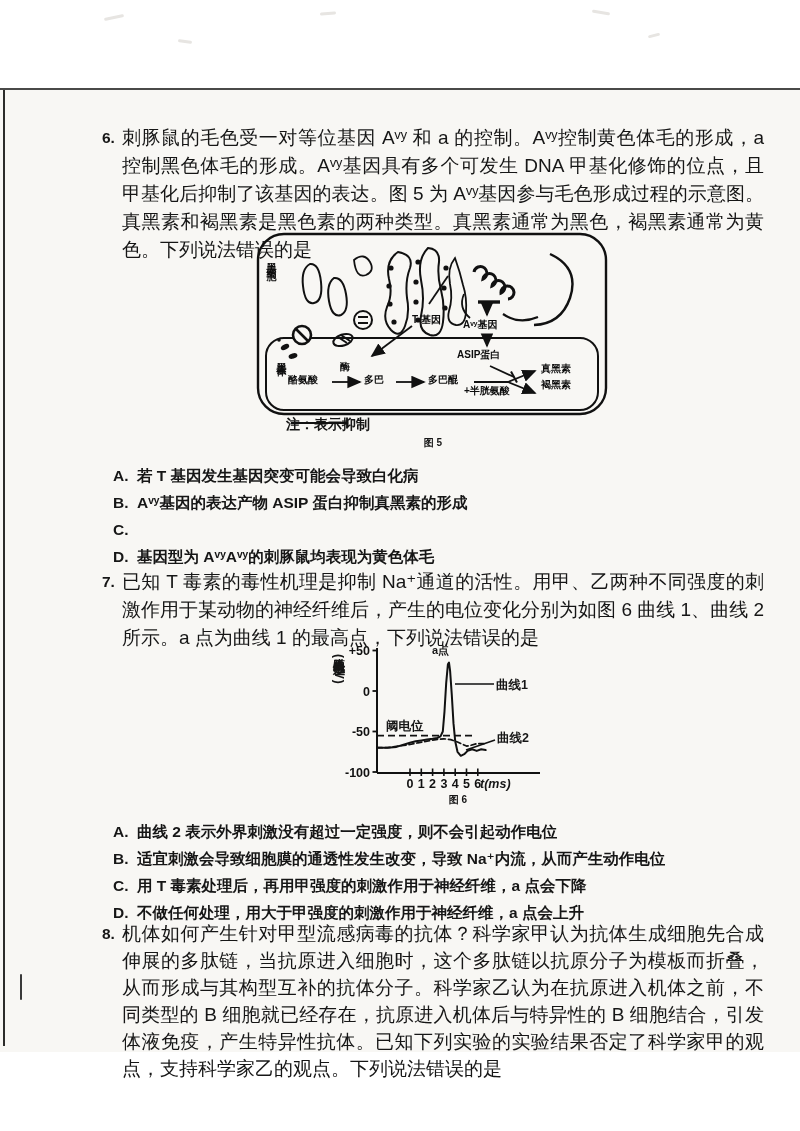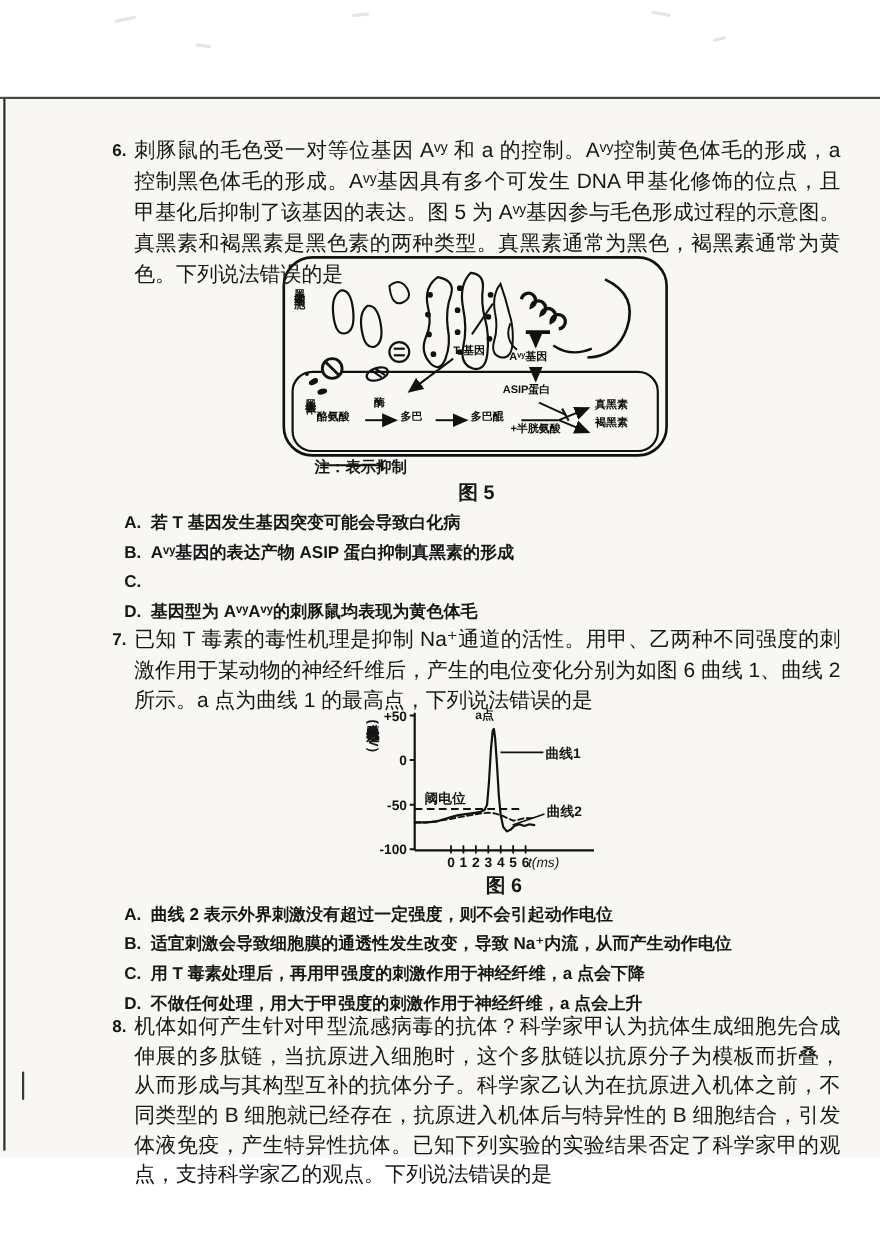--- a/index.html
+++ b/index.html
@@ -20,31 +20,31 @@
   
   .question{position:absolute;left:102px;width:662px;display:flex;}
   .qnum{flex:0 0 20px;font-size:15.5px;font-weight:700;line-height:28px;}
   .qtext{margin:0;flex:1;font-size:19px;font-weight:400;line-height:28px;text-align:justify;}
   .opts{position:absolute;left:113px;width:655px;}
   .opt{display:flex;line-height:27px;font-size:15.5px;font-weight:600;white-space:nowrap;}
   .olabel{flex:0 0 24px;font-weight:700;}
   
   .figlabel{position:absolute;font-size:10px;font-weight:700;color:#0d0d0d;white-space:nowrap;line-height:1.1;}
   .vtext{writing-mode:vertical-rl;text-orientation:upright;letter-spacing:3px;}
-  .caption{position:absolute;font-size:18px;font-weight:700;text-align:center;}
+  .caption{position:absolute;font-size:10px;font-weight:700;text-align:center;}
   
   .fig5{position:absolute;left:250px;top:138px;width:366px;height:232px;}
   .fig5 svg{position:absolute;left:0;top:0;}
   .fig5 .note{position:absolute;left:36px;top:188px;display:flex;align-items:center;font-size:14px;font-weight:700;}
   
   .fig6{position:absolute;left:328px;top:550px;width:270px;height:172px;}
   .fig6 svg{position:absolute;left:0;top:0;}
   .fig6 .ylab{position:absolute;left:2px;top:8px;height:150px;font-size:12px;font-weight:700;
     writing-mode:vertical-rl;text-orientation:mixed;letter-spacing:1px;}
-  .fig6 .xunit{position:absolute;left:152px;top:137px;font-size:12.5px;font-weight:400;font-style:italic;}
+  .fig6 .xunit{position:absolute;left:152px;top:137px;font-size:12.5px;font-weight:700;font-style:italic;}
   .f6lab{position:absolute;font-size:12.5px;font-weight:700;white-space:nowrap;}
 </style>
 </head>
 <body>
 
 <div class="top-band">
   <div class="ghost" style="left:104px;top:16px;width:20px;height:3px;transform:rotate(-12deg);"></div>
   <div class="ghost" style="left:178px;top:40px;width:14px;height:3px;transform:rotate(8deg);"></div>
   <div class="ghost" style="left:320px;top:12px;width:16px;height:3px;transform:rotate(-5deg);"></div>
   <div class="ghost" style="left:592px;top:11px;width:18px;height:3px;transform:rotate(10deg);"></div>

